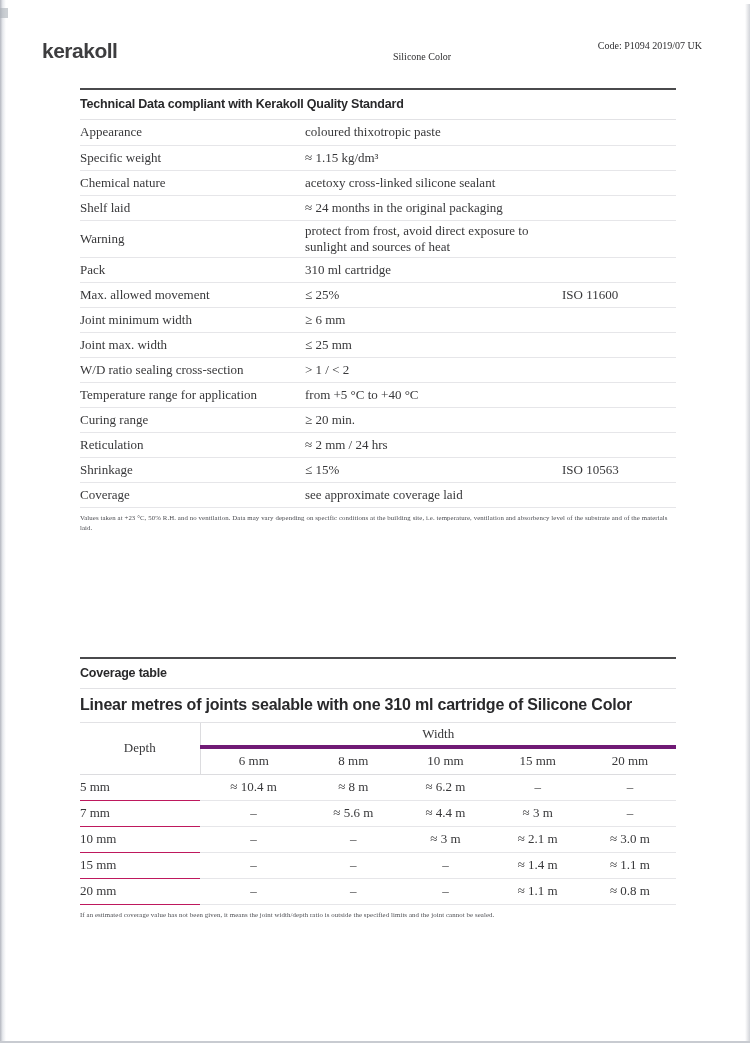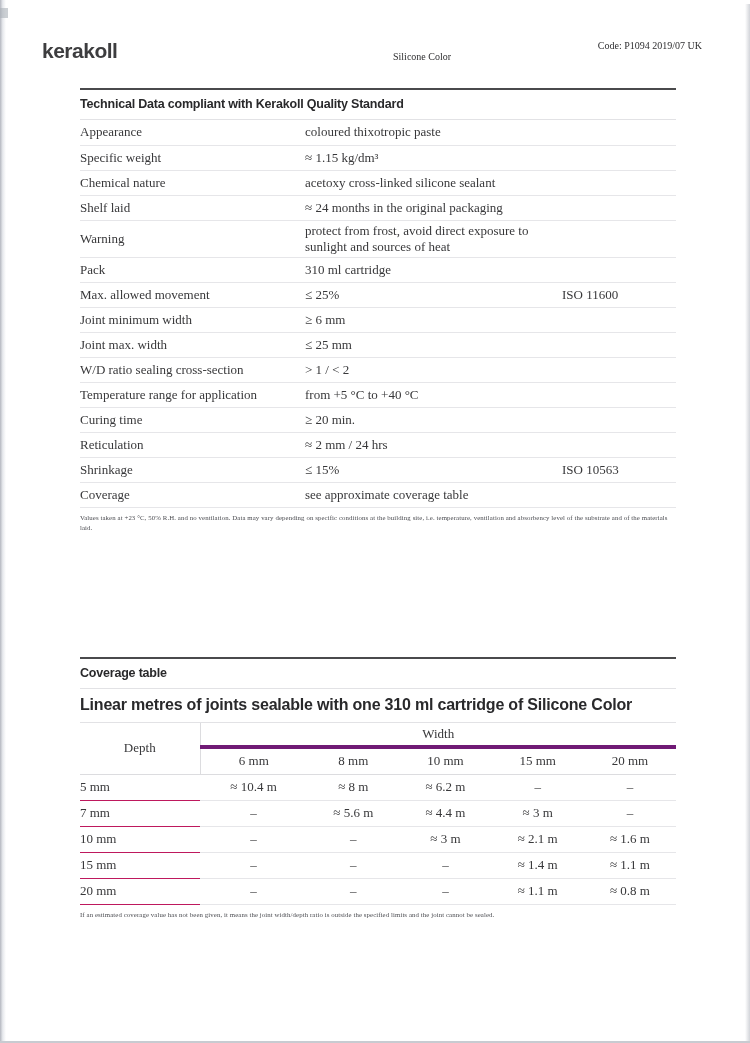--- a/index.html
+++ b/index.html
@@ -143,37 +143,37 @@
           <td class="t-label">W/D ratio sealing cross-section</td>
           <td class="t-value">&gt; 1 / &lt; 2</td>
           <td class="t-std"></td>
         </tr>
         <tr>
           <td class="t-label">Temperature range for application</td>
           <td class="t-value">from +5 °C to +40 °C</td>
           <td class="t-std"></td>
         </tr>
         <tr>
-          <td class="t-label">Curing time</td>
+          <td class="t-label">Curing range</td>
           <td class="t-value">≥ 20 min.</td>
           <td class="t-std"></td>
         </tr>
         <tr>
           <td class="t-label">Reticulation</td>
           <td class="t-value">≈ 2 mm / 24 hrs</td>
           <td class="t-std"></td>
         </tr>
         <tr>
           <td class="t-label">Shrinkage</td>
           <td class="t-value">≤ 15%</td>
           <td class="t-std">ISO 10563</td>
         </tr>
         <tr>
           <td class="t-label">Coverage</td>
-          <td class="t-value">see approximate coverage table</td>
+          <td class="t-value">see approximate coverage laid</td>
           <td class="t-std"></td>
         </tr>
       </tbody>
     </table>
 
     <div class="footnote">Values taken at +23 °C, 50% R.H. and no ventilation. Data may vary depending on specific conditions at the building site, i.e. temperature, ventilation and absorbency level of the substrate and of the materials laid.</div>
   </div>
 
   <div class="section section-coverage">
     <div class="rule-dark"></div>
@@ -208,21 +208,21 @@
           <td class="c-val">≈ 4.4 m</td>
           <td class="c-val">≈ 3 m</td>
           <td class="c-val">–</td>
         </tr>
         <tr>
           <td class="c-depth">10 mm</td>
           <td class="c-val">–</td>
           <td class="c-val">–</td>
           <td class="c-val">≈ 3 m</td>
           <td class="c-val">≈ 2.1 m</td>
-          <td class="c-val">≈ 1.6 m</td>
+          <td class="c-val">≈ 3.0 m</td>
         </tr>
         <tr>
           <td class="c-depth">15 mm</td>
           <td class="c-val">–</td>
           <td class="c-val">–</td>
           <td class="c-val">–</td>
           <td class="c-val">≈ 1.4 m</td>
           <td class="c-val">≈ 1.1 m</td>
         </tr>
         <tr>

